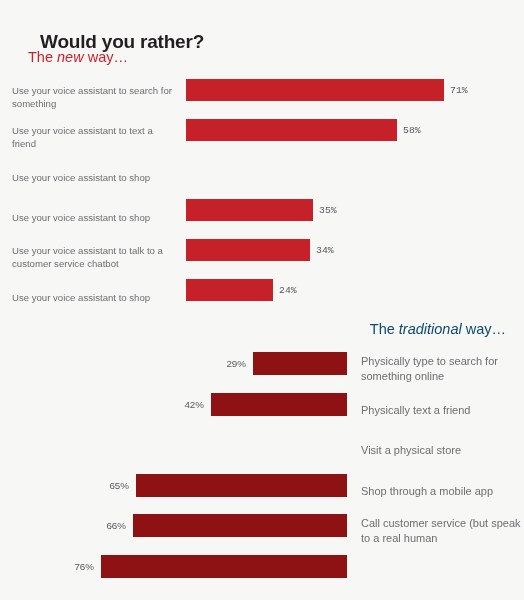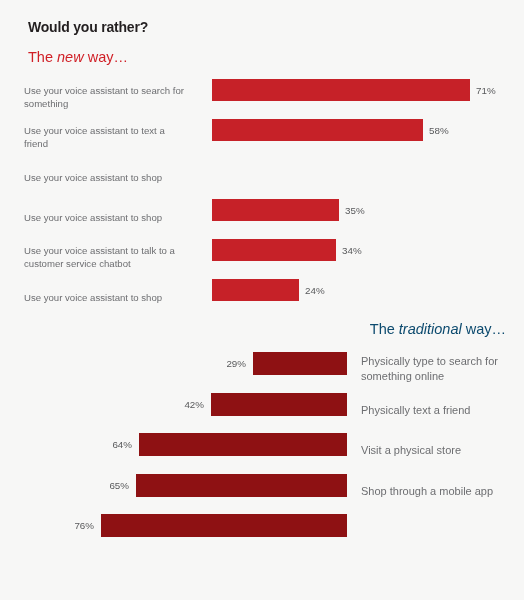--- a/index.html
+++ b/index.html
@@ -21,25 +21,25 @@
     width: 524px;
     height: 600px;
     box-sizing: border-box;
   }
 
   
   .main-title {
     position: absolute;
     left: 28px;
     top: 20px;
-    font-size: 14px;
+    font-size: 19px;
     font-weight: bold;
     letter-spacing: -0.2px;
     color: #231f20;
-    margin: 0;
+    margin: 12px;
     line-height: 1.1;
     text-align: center;
   }
 
   .section-head {
     position: absolute;
     font-size: 14.5px;
     font-weight: normal;
     line-height: 1.1;
     margin: 0;
@@ -67,35 +67,36 @@
     left: 0;
     top: 78px;
     width: 524px;
   }
   .row-new {
     position: relative;
     height: 40px;
   }
   .row-new .label {
     position: absolute;
-    left: 24px;
+    left: 12px;
     top: 50%;
     transform: translateY(-50%);
     width: 160px;
     font-size: 9.6px;
     line-height: 1.32;
     color: #6d6e71;
   }
   .row-new .bar-wrap {
     position: absolute;
-    left: 212px;
+    left: 186px;
     top: 4px;
     height: 16px;
     display: flex;
     align-items: center;
+    font-family: Liberation Mono, monospace;
   }
   .row-new .bar {
     height: 22px;
     background: #c62128;
     display: block;
   }
   .row-new .value {
     font-size: 9.8px;
     color: #58595b;
     margin-left: 6px;
@@ -205,34 +206,37 @@
         <div class="label" style="color: rgb(109, 110, 113);">Physically type to search for something online</div>
       </div>
       <div class="row-trad">
         <div class="bar-wrap">
           <span class="bar" style="width: 136px; background: rgb(142, 17, 19);"></span>
           <span class="value" style="color: rgb(88, 89, 91);">42%</span>
         </div>
         <div class="label" style="color: rgb(109, 110, 113);">Physically text a friend</div>
       </div>
       <div class="row-trad">
-        <div class="bar-wrap">
-          <span class="bar" style="width: 208px; background: rgb(142, 17, 19);"></span>
-          <span class="value" style="color: rgb(88, 89, 91);">64%</span>
-        </div>
         <div class="label" style="color: rgb(109, 110, 113);">Visit a physical store</div>
       </div>
       <div class="row-trad">
         <div class="bar-wrap">
           <span class="bar" style="width: 211px; background: rgb(142, 17, 19);"></span>
           <span class="value" style="color: rgb(88, 89, 91);">65%</span>
         </div>
         <div class="label" style="color: rgb(109, 110, 113);">Shop through a mobile app</div>
       </div>
       <div class="row-trad">
         <div class="bar-wrap">
+          <span class="bar" style="width: 214px; background: rgb(142, 17, 19);"></span>
+          <span class="value" style="color: rgb(88, 89, 91);">66%</span>
+        </div>
+        <div class="label" style="color: rgb(109, 110, 113);">Call customer service (but speak to a real human</div>
+      </div>
+      <div class="row-trad">
+        <div class="bar-wrap">
           <span class="bar" style="width: 246px; background: rgb(142, 17, 19);"></span>
           <span class="value" style="color: rgb(88, 89, 91);">76%</span>
         </div>
       </div>
     </div>
 
 </div>
 
 </body></html>

